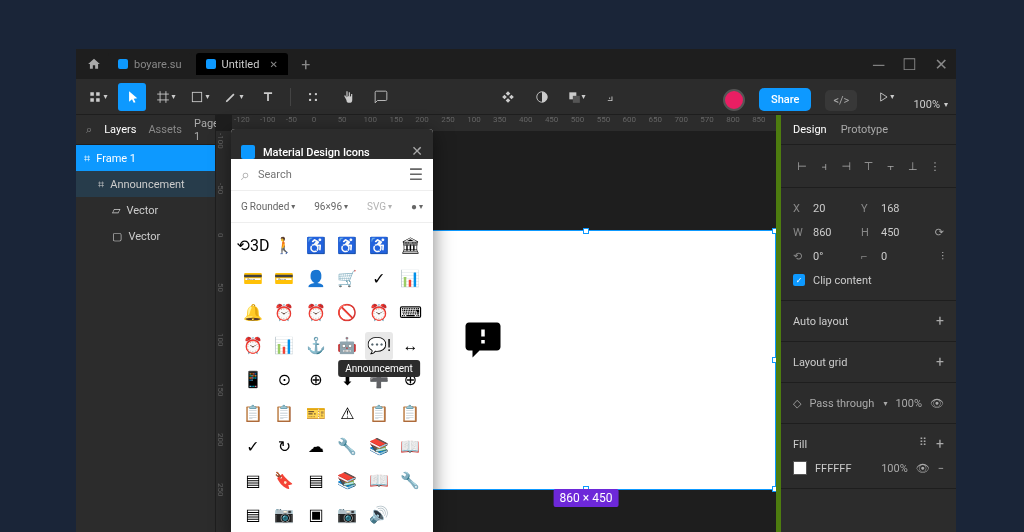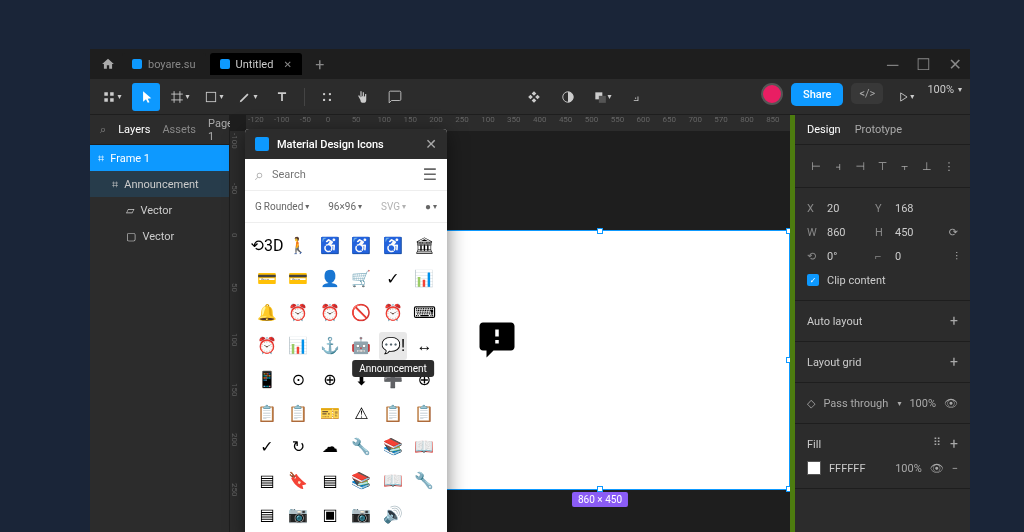--- a/index.html
+++ b/index.html
@@ -1,30 +1,30 @@
 <!DOCTYPE html>
 <html><head>
 <meta charset="utf-8">
 <style>
 *{margin:0;padding:0;box-sizing:border-box;font-family:-apple-system,BlinkMacSystemFont,'Segoe UI',Roboto,sans-serif}
 body{background:#1a2538;width:1024px;height:532px;overflow:hidden}
-.app{position:absolute;left:90px;top:49px;width:880px;height:483px;background:#2c2c2c;display:flex;flex-direction:column}
+.app{position:absolute;left:76px;top:49px;width:880px;height:483px;background:#2c2c2c;display:flex;flex-direction:column}
 .titlebar{height:30px;background:#1e1e1e;display:flex;align-items:center;padding:0 8px;gap:4px}
 .home-icon{width:20px;height:20px;color:#aaa;display:flex;align-items:center;justify-content:center}
 .tab{height:22px;padding:0 10px;display:flex;align-items:center;gap:6px;font-size:11px;color:#ccc;background:#000000;border-radius:3px 3px 0 0}
 .tab.inactive{background:#1e1e1e;color:#888}
 .tab-icon{width:10px;height:10px;background:#0d99ff;border-radius:2px}
 .tab-close{color:#888;font-size:10px;margin-left:4px}
 .window-controls{margin-left:auto;display:flex;gap:18px;color:#888}
 .toolbar{height:36px;background:#2c2c2c;border-bottom:1px solid #1e1e1e;display:flex;align-items:center;padding:0 8px;gap:6px}
 .tool-btn{width:28px;height:28px;display:flex;align-items:center;justify-content:center;color:#ccc;border-radius:3px}
 .tool-btn.active{background:#0d99ff;color:#fff}
 .tool-sep{width:1px;height:18px;background:#444;margin:0 2px}
 .toolbar-center{margin-left:auto;display:flex;gap:6px}
-.toolbar-right{margin-left:auto;display:flex;align-items:flex-start;gap:8px}
+.toolbar-right{margin-left:auto;display:flex;align-items:flex-end;gap:14px}
 .avatar{width:22px;height:22px;border-radius:50%;background:#e91e63;border:2px solid #555}
 .share-btn{background:#0d99ff;color:#fff;font-size:11px;padding:5px 12px;border-radius:5px;font-weight:500}
 .dev-btn{background:#383838;padding:4px 8px;border-radius:5px;color:#aaa;font-size:11px}
 .zoom{color:#ccc;font-size:11px;display:flex;align-items:center;gap:2px}
 .main{flex:1;display:flex;overflow:hidden}
 .left-panel{width:140px;background:#2c2c2c;border-right:1px solid #1e1e1e;display:flex;flex-direction:column}
 .panel-tabs{height:30px;display:flex;align-items:center;padding:0 10px;gap:12px;font-size:11px;color:#888;border-bottom:1px solid #1e1e1e}
 .panel-tab.active{color:#fff}
 .page-sel{margin-left:auto;color:#aaa;display:flex;align-items:center;gap:2px}
 .layer-item{height:26px;display:flex;align-items:center;padding:0 8px;font-size:11px;color:#ccc;gap:6px}
@@ -34,35 +34,35 @@
 .canvas-area{flex:1;background:#1e1e1e;position:relative;overflow:hidden}
 .ruler-h{position:absolute;top:0;left:16px;right:0;height:16px;background:#2c2c2c;display:flex;font-size:8px;color:#666}
 .ruler-v{position:absolute;top:16px;left:0;width:16px;bottom:0;background:#2c2c2c}
 .ruler-tick{width:50px;text-align:left;padding-left:2px}
 .canvas-frame{position:absolute;left:180px;top:115px;width:380px;height:260px;background:#fff;border:1px solid #0d99ff}
 .frame-handle{position:absolute;width:6px;height:6px;background:#fff;border:1px solid #0d99ff}
 .fh-tl{top:-3px;left:-3px}.fh-tr{top:-3px;right:-3px}.fh-bl{bottom:-3px;left:-3px}.fh-br{bottom:-3px;right:-3px}
 .fh-t{top:-3px;left:50%;margin-left:-3px}.fh-b{bottom:-3px;left:50%;margin-left:-3px}
 .fh-l{left:-3px;top:50%;margin-top:-3px}.fh-r{right:-3px;top:50%;margin-top:-3px}
 .announcement-icon{position:absolute;left:65px;top:88px;width:42px;height:42px}
-.dim-badge{position:absolute;bottom:-18px;left:50%;transform:translateX(-50%);background:#8b5cf6;color:#fff;font-size:10px;padding:2px 6px;border-radius:2px}
+.dim-badge{position:absolute;bottom:-18px;left:50%;transform:translateX(-50%);background:#6d28d9;color:#fff;font-size:12px;padding:2px 6px;border-radius:2px}
 .right-panel{width:180px;background:#2c2c2c;border-left:5px solid #4d7c0f;font-size:11px;color:#aaa;overflow:hidden}
 .rp-tabs{height:30px;display:flex;align-items:center;padding:0 12px;gap:14px;border-bottom:1px solid #1e1e1e}
 .rp-tab.active{color:#fff}
 .rp-section{padding:8px 12px;border-bottom:1px solid #1e1e1e}
 .rp-row{display:flex;align-items:center;gap:8px;height:24px}
 .rp-label{color:#888;width:12px}
 .rp-val{color:#ccc;width:40px}
 .rp-header{display:flex;align-items:center;justify-content:space-between;height:24px;color:#ccc}
 .align-row{display:flex;justify-content:space-between;padding:4px 0}
 .align-btn{width:18px;height:18px;color:#aaa;display:flex;align-items:center;justify-content:center}
 .checkbox{width:12px;height:12px;background:#0d99ff;border-radius:2px;display:flex;align-items:center;justify-content:center;color:#fff;font-size:8px}
 .color-swatch{width:14px;height:14px;border:1px solid #555}
 .plugin-panel{position:absolute;left:155px;top:80px;width:202px;height:410px;background:#fff;border-radius:4px;box-shadow:0 4px 20px rgba(0,0,0,0.5);display:flex;flex-direction:column;z-index:10}
-.plugin-header{height:30px;background:#2c2c2c;color:#fff;display:flex;align-items:center;padding:0 10px;font-size:11px;font-weight:500;border-radius:4px 4px 0 0}
+.plugin-header{height:30px;background:#2c2c2c;color:#fff;display:flex;align-items:flex-end;padding:0 10px;font-size:11px;font-weight:500;border-radius:4px 4px 0 0}
 .plugin-icon{width:14px;height:14px;background:#0d99ff;border-radius:2px;margin-right:8px}
 .plugin-close{margin-left:auto;color:#aaa;font-size:14px}
 .plugin-search{height:32px;display:flex;align-items:center;padding:0 10px;gap:8px;border-bottom:1px solid #eee}
 .plugin-search input{border:none;outline:none;font-size:11px;flex:1;color:#888}
 .plugin-filters{height:32px;display:flex;align-items:center;padding:0 10px;gap:10px;font-size:10px;color:#666;border-bottom:1px solid #eee;justify-content:space-between;flex-wrap:nowrap;}
 .filter-item{display:flex;align-items:center;gap:2px;white-space:nowrap;}
 .icon-grid{flex:1;padding:8px;display:grid;grid-template-columns:repeat(6,1fr);gap:3px;overflow:hidden}
 .icon-cell{width:28px;height:28px;display:flex;align-items:center;justify-content:center;color:#000;font-size:16px;border-radius:3px;position:relative}
 .icon-cell.selected{background:#e8e8e8}
 .tooltip{position:absolute;top:28px;left:50%;transform:translateX(-50%);background:#2c2c2c;color:#fff;font-size:10px;padding:3px 7px;border-radius:3px;white-space:nowrap;z-index:20}

